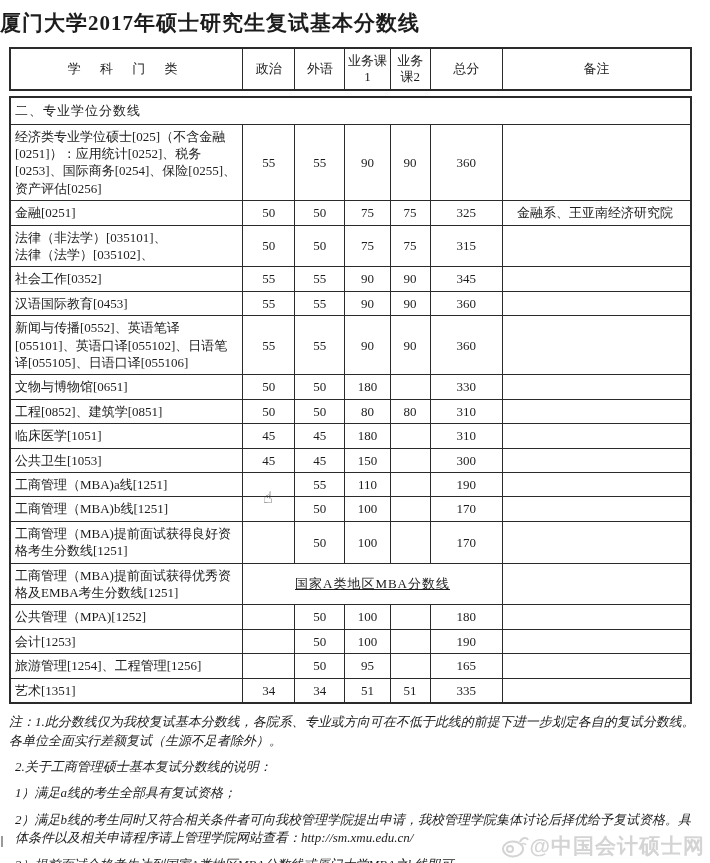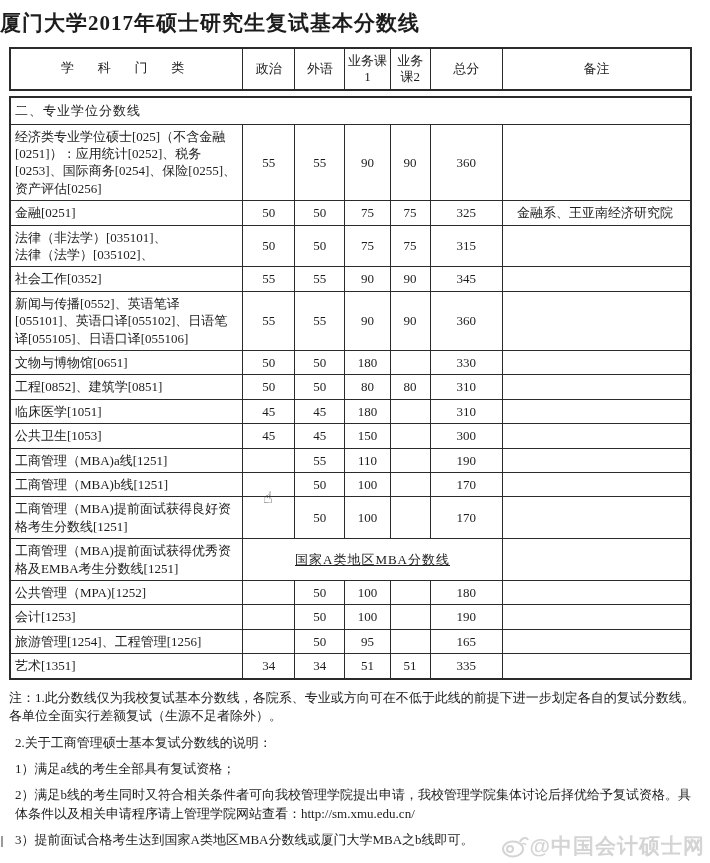--- a/index.html
+++ b/index.html
@@ -31,21 +31,21 @@
 
   .hdr-table th {
     height: 42px;
     font-size: 13px;
     font-weight: normal;
     text-align: center;
     padding: 2px 1px;
     line-height: 1.25;
   }
   .hdr-table { margin-bottom: 5px; }
-  .hdr-table th.subject-hdr { letter-spacing: 8px; font-family: Liberation Mono, monospace; }
+  .hdr-table th.subject-hdr { letter-spacing: 8px; }
 
   .body-table td {
     font-size: 13px;
     padding: 3px 4px;
     line-height: 1.34;
     vertical-align: middle;
   }
   .section-cell {
     font-size: 17px;
     padding: 3px 6px 4px 6px;
@@ -56,21 +56,21 @@
   td.num    { text-align: center; }
   td.remark { text-align: left; padding-left: 14px; }
   td.merged { text-align: center; letter-spacing: 1px; text-decoration: underline; }
 
   .notes {
     margin: 9px 7px 0 9px;
     font-size: 13px;
     line-height: 1.42;
   }
   .notes p { margin: 0; }
-  .notes p.gap  { margin-top: 8px; }
+  .notes p.gap  { margin-top: 8px; font-style: italic; }
   .notes p.ind  { margin-left: 6px; }
 
   .cursor {
     position: absolute;
     left: 263px; top: 488px;
     font-size: 16px;
     color: #3a3a3a;
     font-family: "DejaVu Sans", sans-serif;
     pointer-events: none;
   }
@@ -173,20 +173,29 @@
         <tr>
           <td class="label">社会工作[0352]</td>
           <td class="num">55</td>
           <td class="num">55</td>
           <td class="num">90</td>
           <td class="num">90</td>
           <td class="num">345</td>
           <td class="remark"></td>
         </tr>
         <tr>
+          <td class="label">汉语国际教育[0453]</td>
+          <td class="num">55</td>
+          <td class="num">55</td>
+          <td class="num">90</td>
+          <td class="num">90</td>
+          <td class="num">360</td>
+          <td class="remark"></td>
+        </tr>
+        <tr>
           <td class="label">新闻与传播[0552]、英语笔译[055101]、英语口译[055102]、日语笔译[055105]、日语口译[055106]</td>
           <td class="num">55</td>
           <td class="num">55</td>
           <td class="num">90</td>
           <td class="num">90</td>
           <td class="num">360</td>
           <td class="remark"></td>
         </tr>
         <tr>
           <td class="label">文物与博物馆[0651]</td>

